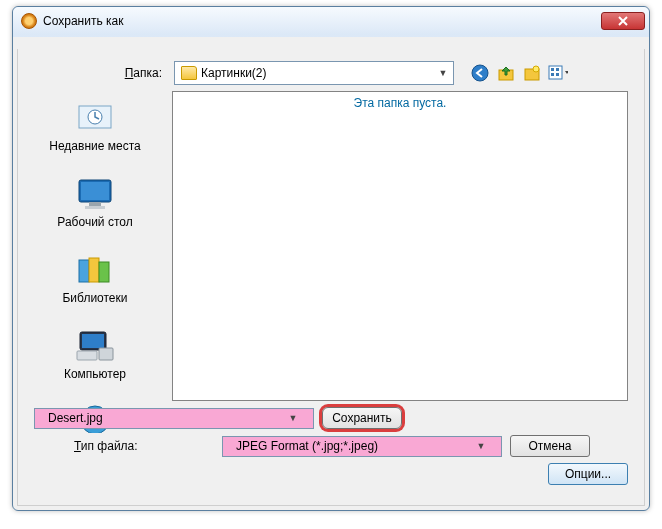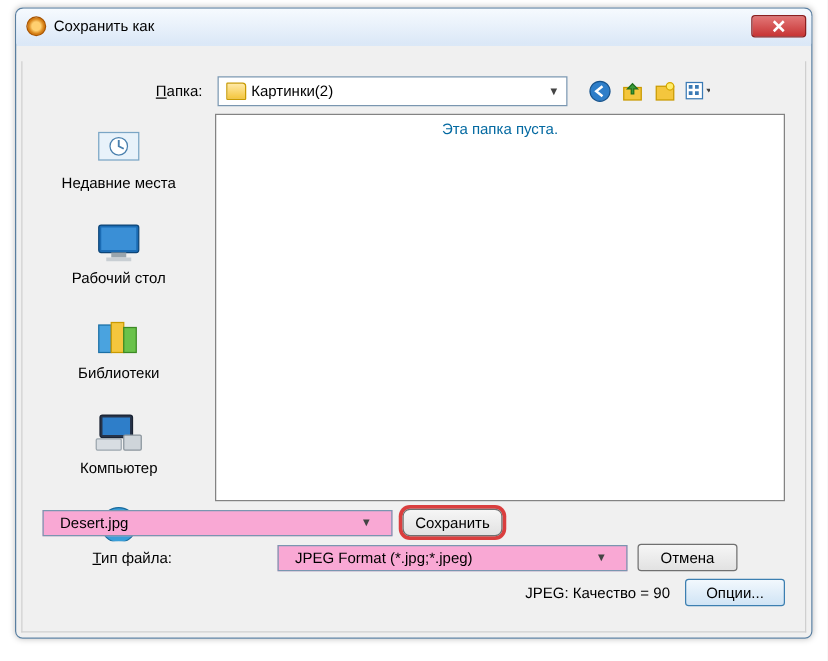--- a/index.html
+++ b/index.html
@@ -313,20 +313,19 @@
         </div>
         <div class="combo">
           <span>JPEG Format (*.jpg;*.jpeg)</span>
           <div class="dd">▼</div>
         </div>
         <div class="btn">
           <span>Отмена</span>
         </div>
       </div>
       <div class="row status-row">
-        <span>JPEG: Качество = 90</span>
         <div class="btn default">
           <span>Опции...</span>
         </div>
       </div>
     </div>
   </div>
 </div>
 
 </body></html>

